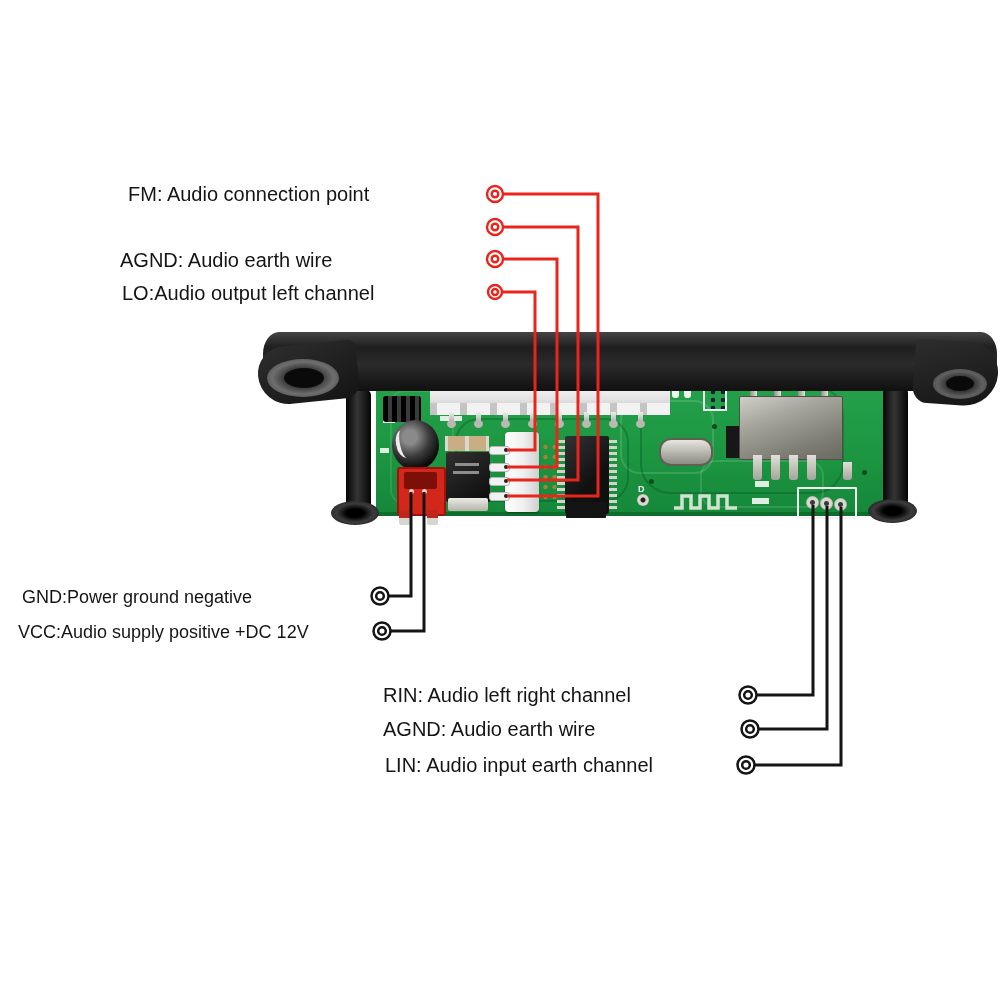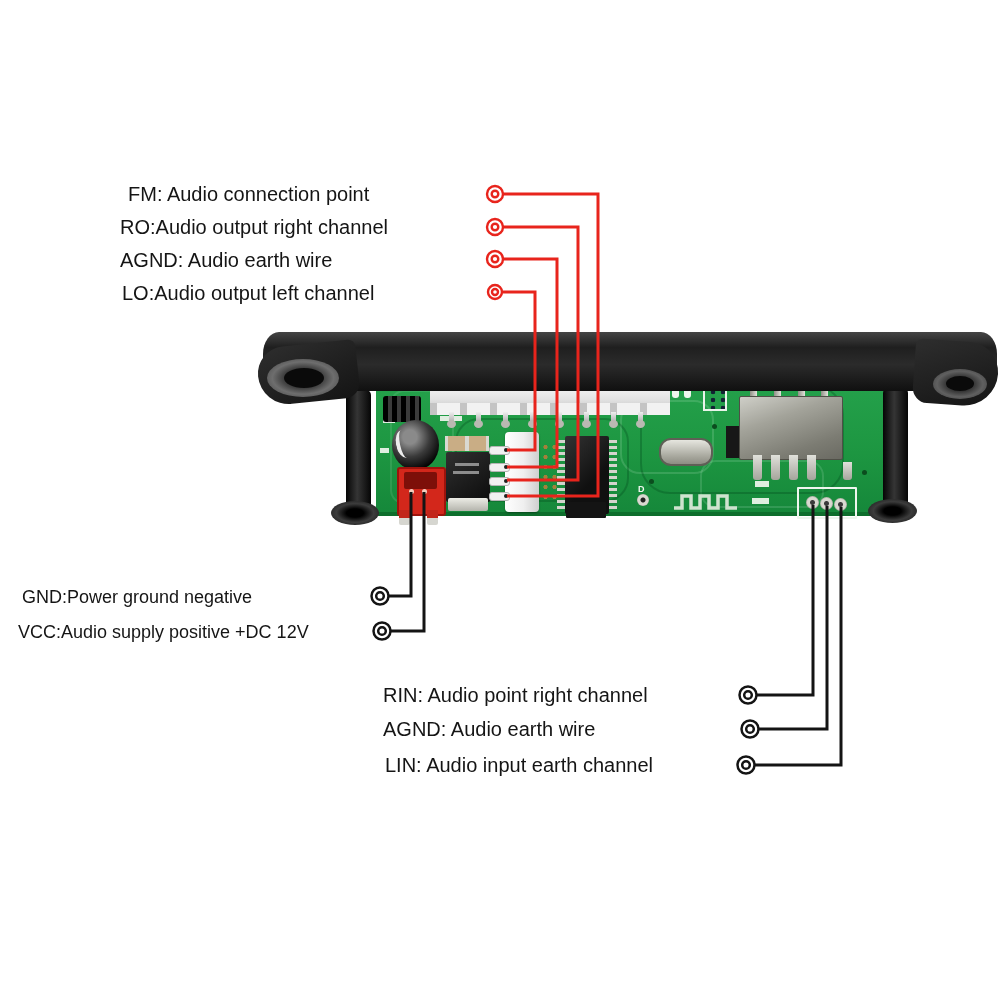--- a/index.html
+++ b/index.html
@@ -106,28 +106,27 @@
   .tinymark{position:absolute;background:#dfeee0;}
 
   svg.overlay{position:absolute;left:0;top:0;}
 </style>
 </head>
 <body>
 
 <div id="canvas">
 
   <div class="abs label lbl-20" style="left:128px;top:183px;">FM: Audio connection point</div>
-  <div class="abs label lbl-20" style="left:120px;top:216px;">RO:Audio output right channel</div>
   <div class="abs label lbl-20" style="left:120px;top:249px;">AGND: Audio earth wire</div>
   <div class="abs label lbl-18" style="left:22px;top:586px;">GND:Power ground negative</div>
 
   <div class="abs label lbl-20" style="left:122px;top:282px;">LO:Audio output left channel</div>
   <div class="abs label lbl-18" style="left:18px;top:621px;">VCC:Audio supply positive +DC 12V</div>
 
-  <div class="abs label lbl-20" style="left:383px;top:684px;">RIN: Audio point right channel</div>
+  <div class="abs label lbl-20" style="left:383px;top:684px;">RIN: Audio left right channel</div>
   <div class="abs label lbl-20" style="left:383px;top:718px;">AGND: Audio earth wire</div>
   <div class="abs label lbl-20" style="left:385px;top:754px;">LIN: Audio input earth channel</div>
 
   <div class="abs pcb"></div>
 
   <div class="trace" style="left:620px;top:400px;width:90px;height:70px;border-radius:20px;border-color:rgba(215,250,225,.16);"></div>
   <div class="trace" style="left:700px;top:460px;width:120px;height:44px;border-radius:16px;border-color:rgba(215,250,225,.15);"></div>
   <div class="trace-d" style="left:455px;top:418px;width:170px;height:80px;border-radius:24px;"></div>
   <div class="trace-d" style="left:640px;top:385px;width:200px;height:105px;border-radius:30px;"></div>
   <div class="trace" style="left:390px;top:390px;width:60px;height:110px;border-radius:14px;border-color:rgba(215,250,225,.12);"></div>

